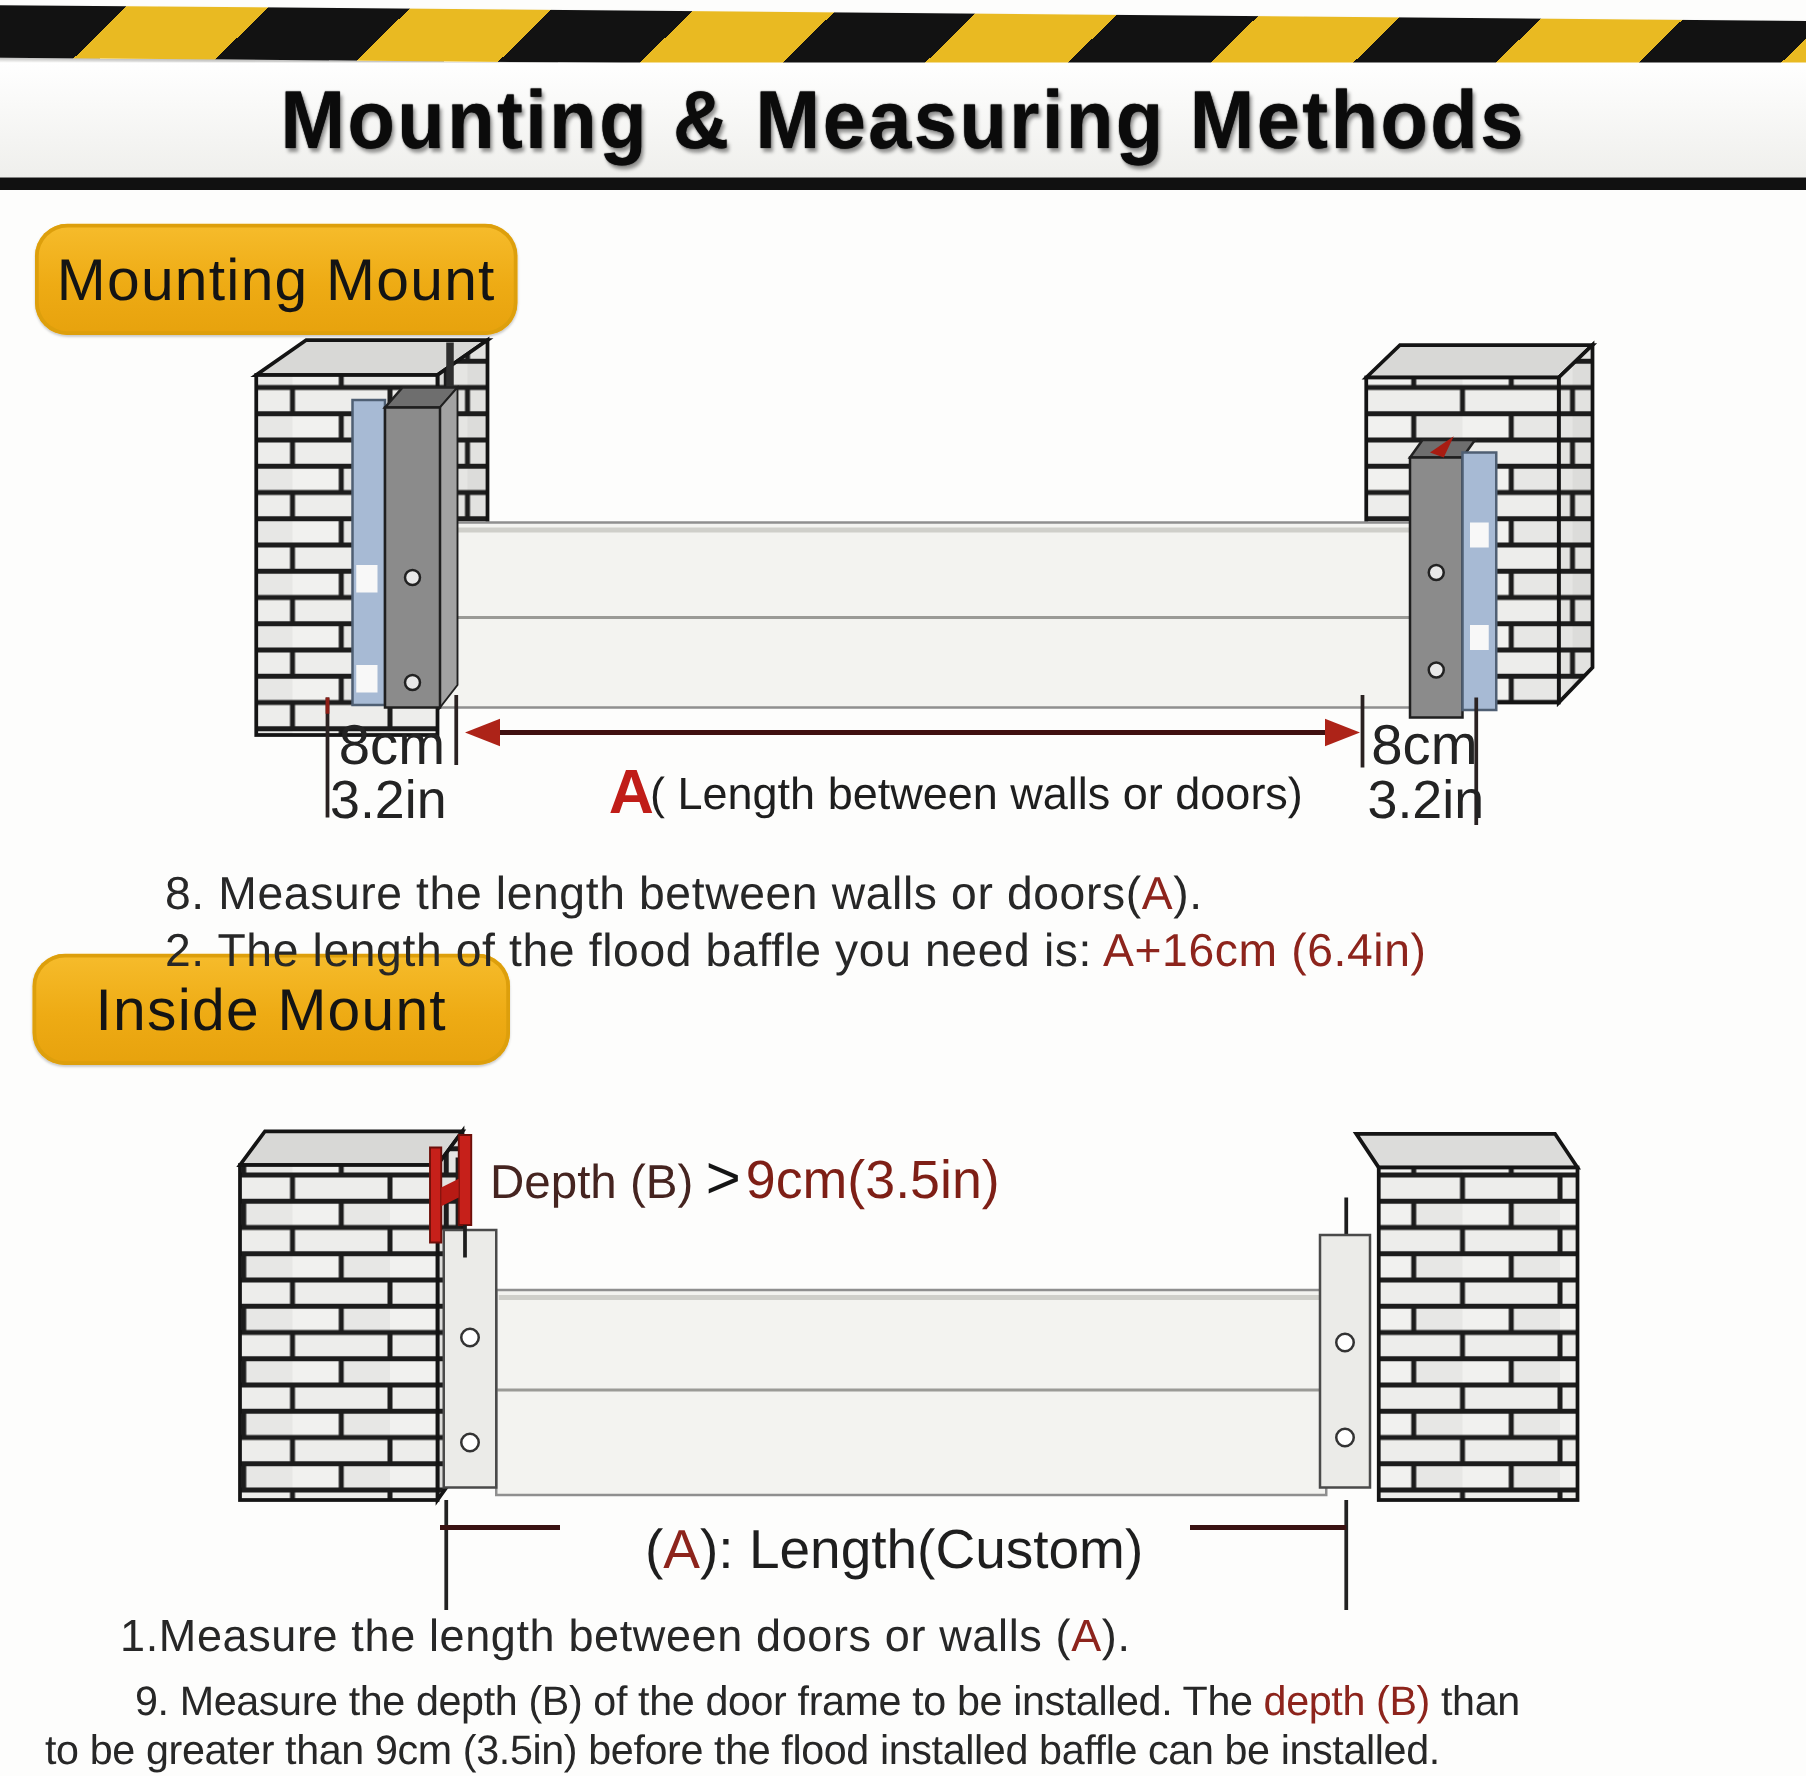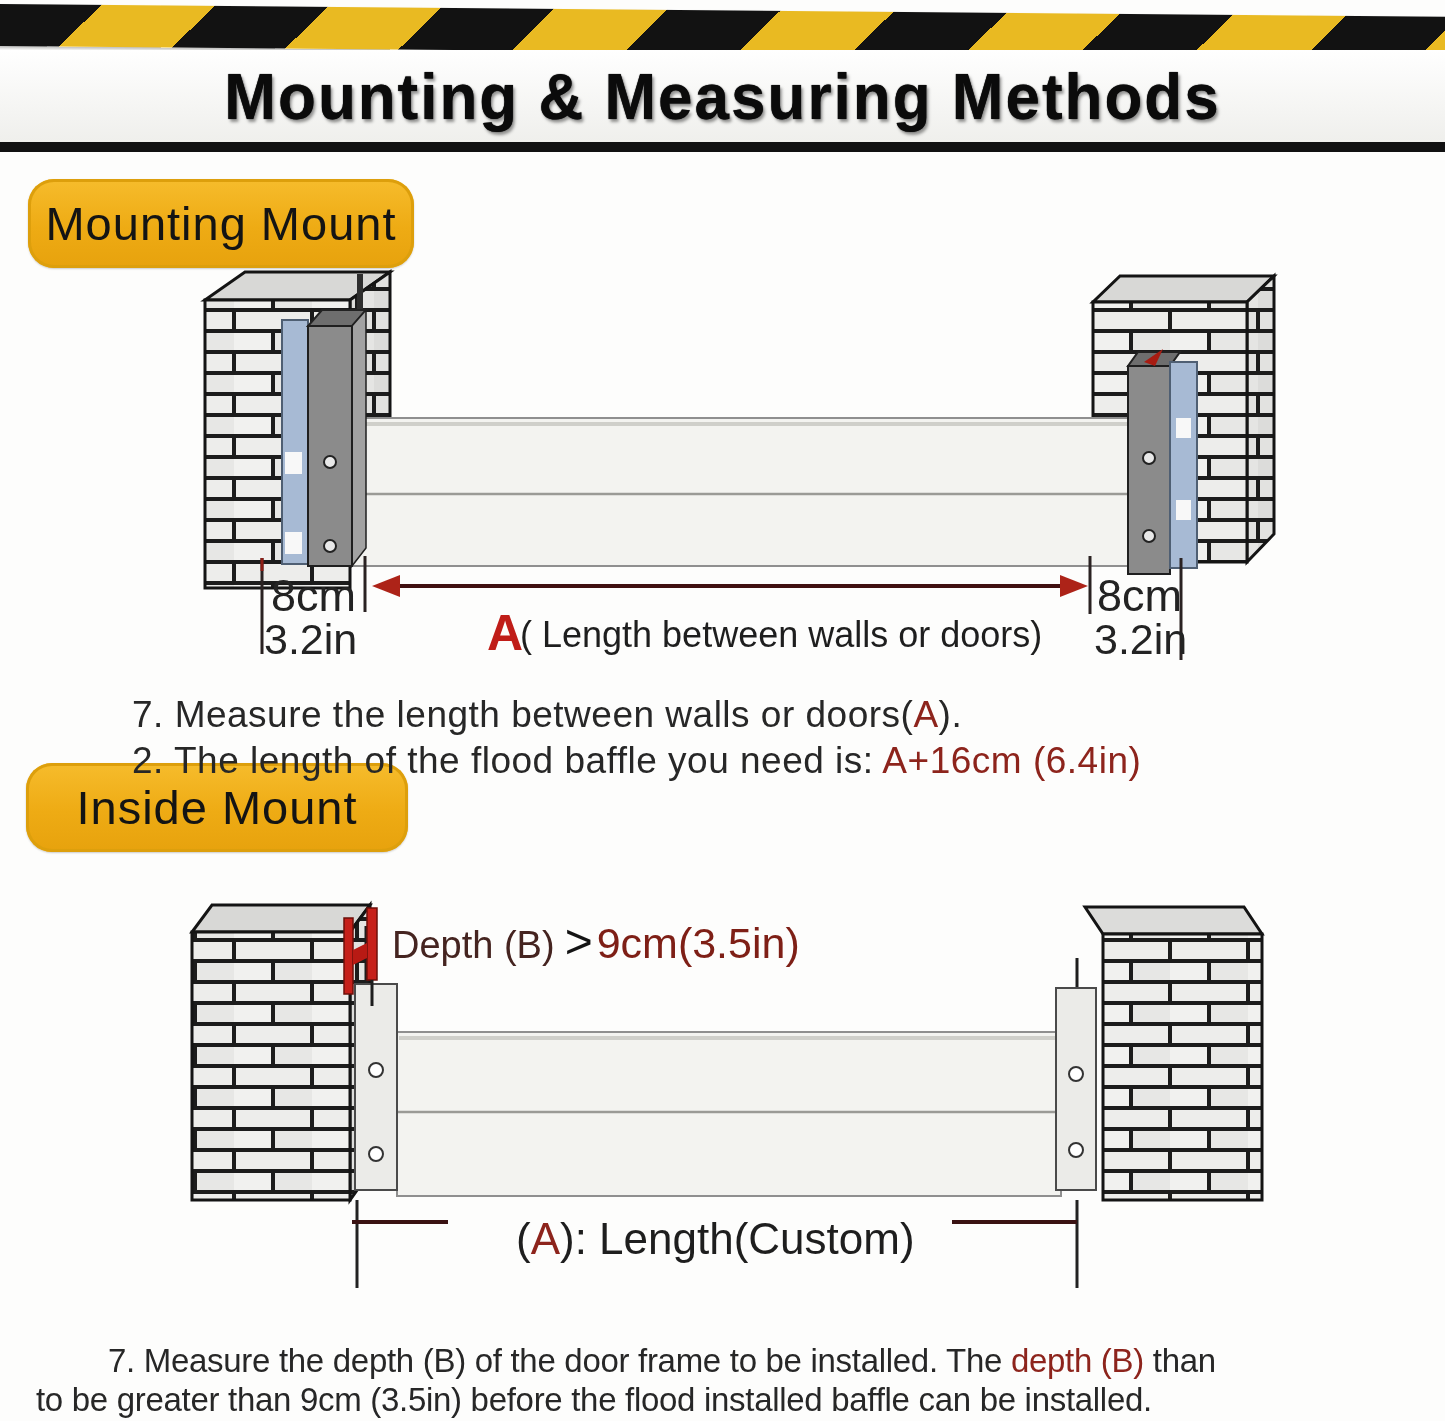--- a/index.html
+++ b/index.html
@@ -121,21 +121,21 @@
 
     <text x="271" y="343" font-size="45" fill="#232323">8cm</text>
     <text x="264" y="386" font-size="43" fill="#232323">3.2in</text>
     <text x="1097" y="343" font-size="45" fill="#232323">8cm</text>
     <text x="1094" y="386" font-size="43" fill="#232323">3.2in</text>
     <text x="487" y="382" font-size="50" font-weight="bold" fill="#c01d18">A</text>
     <text x="520" y="379" font-size="36" fill="#1e1e1e">( Length between walls or doors)</text>
   </svg>
 
   <div class="steps s-top" style="left:132px;top:694px;">
-    <span>7. Measure the length between walls or doors(</span><span class="accent">A</span><span>).</span>
+    <span>8. Measure the length between walls or doors(</span><span class="accent">A</span><span>).</span>
   </div>
   <div class="steps s-top" style="left:132px;top:740px;">
     <span>2. The length of the flood baffle you need is: </span><span class="accent">A+16cm (6.4in)</span><span></span>
   </div>
 
   <svg class="diag" style="top:898px" width="1445" height="400" viewBox="0 0 1445 400">
 
     <g>
       <polygon points="192,34 350,34 370,7 212,7" fill="#d8d8d6" stroke="#141414" stroke-width="3"></polygon>
       <polygon points="350,34 370,7 370,274 350,302" fill="url(#brickS)" stroke="#141414" stroke-width="3"></polygon>
@@ -179,20 +179,23 @@
       <line x1="1077" y1="302" x2="1077" y2="390" stroke="#222222" stroke-width="3"></line>
       <line x1="352" y1="324" x2="448" y2="324" stroke="#3a1212" stroke-width="4"></line>
       <line x1="952" y1="324" x2="1077" y2="324" stroke="#3a1212" stroke-width="4"></line>
     </g>
 
     <text x="392" y="60"><tspan font-size="38" fill="#452420">Depth (B)</tspan><tspan dx="10" font-size="48" fill="#141414">&gt;</tspan><tspan dx="4" font-size="43" fill="#7e1f16">9cm(3.5in)</tspan></text>
 
     <text x="516" y="356" font-size="44"><tspan fill="#1e1e1e">(</tspan><tspan fill="#8d241c">A</tspan><tspan fill="#1e1e1e">): Length(Custom)</tspan></text>
   </svg>
 
+  <div class="steps s-top" style="left:96px;top:1288px;font-size:36px;">
+    <span>1.Measure the length between doors or walls (</span><span class="accent">A</span><span>).</span>
+  </div>
   <div class="steps s-bot" style="left:108px;top:1342px;">
-    <span>7. Measure the depth (B) of the door frame to be installed. The </span><span class="accent">depth (B)</span><span> than</span>
+    <span>9. Measure the depth (B) of the door frame to be installed. The </span><span class="accent">depth (B)</span><span> than</span>
   </div>
   <div class="steps s-bot" style="left:36px;top:1381px;">
     <span>to be greater than 9cm (3.5in) before the flood installed baffle can be installed.</span>
   </div>
 
 </div>
 
 </body></html>

